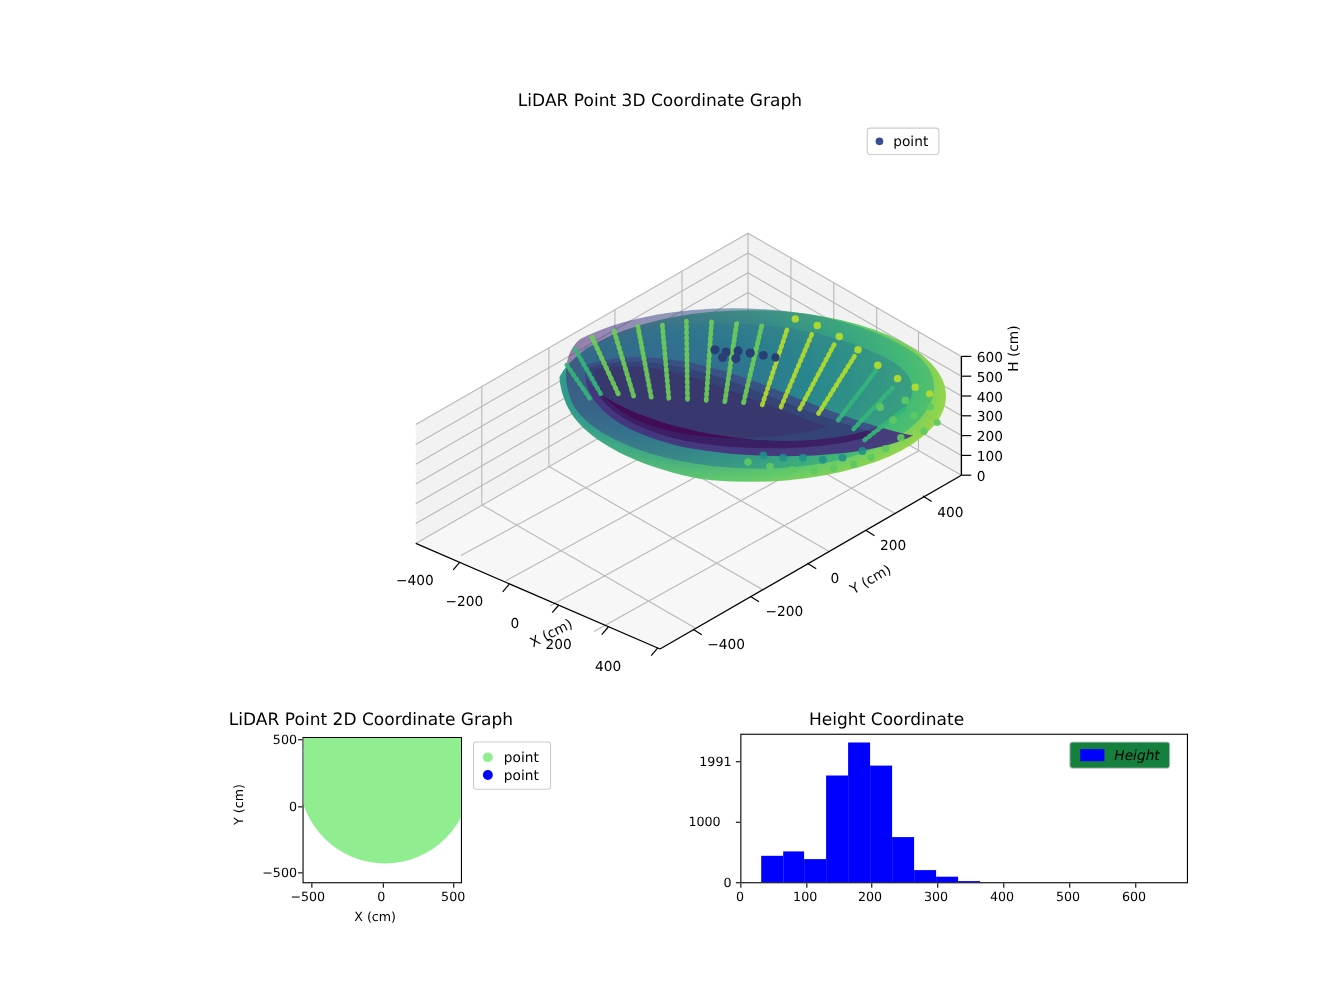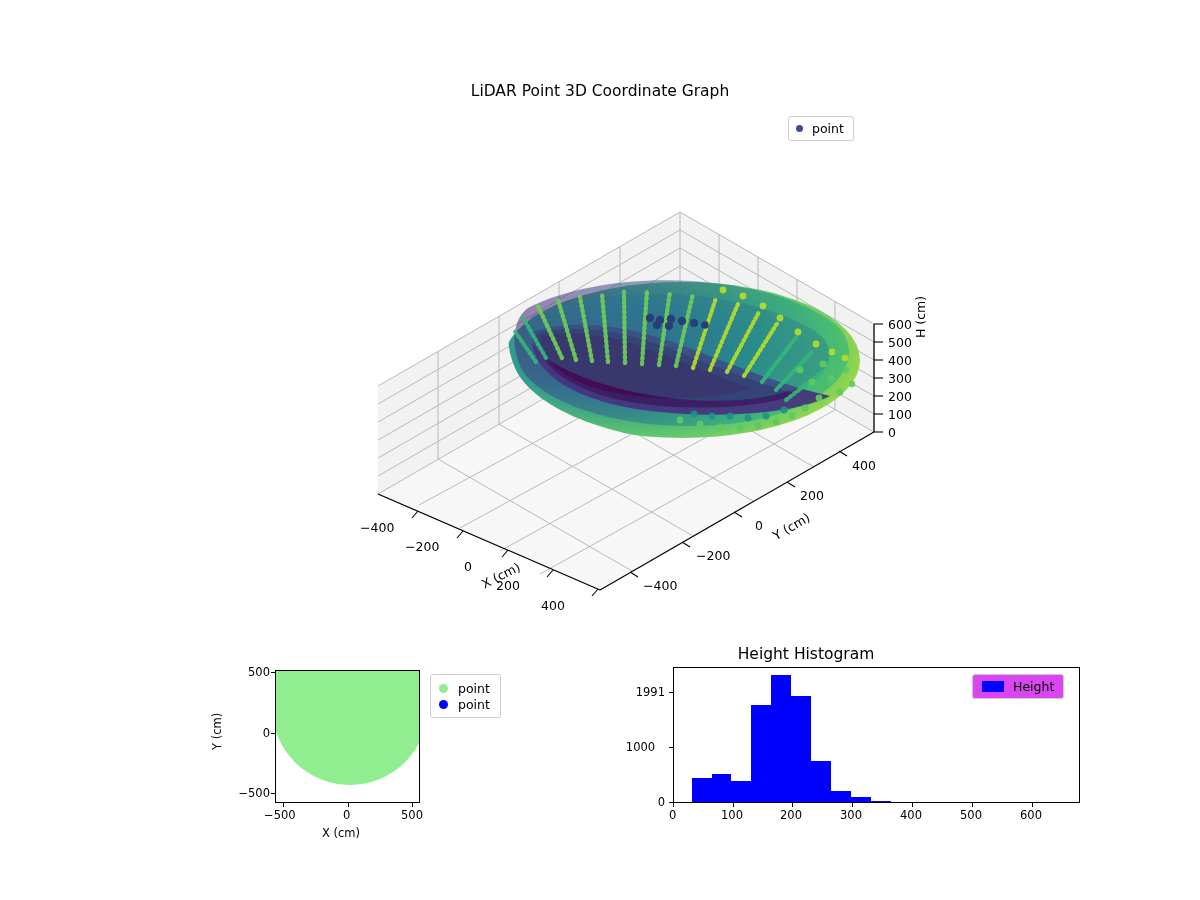--- a/index.html
+++ b/index.html
@@ -76,22 +76,22 @@
   #axhist {
     position: absolute; left: 673px; top: 667px; width: 407px; height: 136px;
     border: 1px solid #000000; background: #ffffff; box-sizing: border-box;
   }
   #hist-bars { position: absolute; left: 0; bottom: 0; width: 100%; height: 100%; }
   .hbar { position: absolute; bottom: 0; background: #0000ff; }
   .tickh { position: absolute; font-size: 11.5px; color: #000; white-space: nowrap; }
 
   .legendhist {
     position: absolute; left: 972px; top: 674px;
-    border: 1px solid #cccccc; border-radius: 3px; background: #d946ef;
-    padding: 4px 9px; display: flex; align-items: center; gap: 9px;
+    border: 1px solid #cccccc; border-radius: 3px; background: #15803d;
+    padding: 4px 9px; display: flex; align-items: center; gap: 9px; font-style: italic;
   }
   .legendhist .patch { width: 22px; height: 11px; background: #0000ff; display:inline-block; }
   .legendhist .lbl { font-size: 12.5px; color: #000; }
 </style>
 </head>
 <body>
 
 <div class="figure">
 
   <div class="title3d">LiDAR Point 3D Coordinate Graph</div>
@@ -318,20 +318,21 @@
     <div class="tick3d" style="left:588px; top:305px;">0</div>
     <div class="tick3d" style="left:588px; top:287px;">100</div>
     <div class="tick3d" style="left:588px; top:269px;">200</div>
     <div class="tick3d" style="left:588px; top:251px;">300</div>
     <div class="tick3d" style="left:588px; top:233px;">400</div>
     <div class="tick3d" style="left:588px; top:215px;">500</div>
     <div class="tick3d" style="left:588px; top:197px;">600</div>
     <div class="axlabel3d" style="left:613px; top:218px; transform: rotate(-90deg); transform-origin: left top;">H (cm)</div>
   </div>
 
+  <div class="subtitle" id="ax2d-title">LiDAR Point 2D Coordinate Graph</div>
 
   <div id="ax2d">
 
     <div class="blob" style="left:-4px; top:-42px; width:156px; height:156px; border-radius:50%;"></div>
     <div class="blob" style="left:-4px; top:-42px; width:156px; height:55px;"></div>
   </div>
 
   <div class="tick2d ticky2d" style="left:228px; top:665px; width:42px;">500</div>
   <div class="tick2d ticky2d" style="left:228px; top:726px; width:42px;">0</div>
   <div class="tick2d ticky2d" style="left:228px; top:786px; width:42px;">−500</div>
@@ -352,21 +353,21 @@
     <div class="row">
       <span class="dot" style="background:#90ee90"></span>
       <span class="lbl">point</span>
     </div>
     <div class="row">
       <span class="dot" style="background:#0000ff"></span>
       <span class="lbl">point</span>
     </div>
   </div>
 
-  <div class="subtitle" id="hist-title">Height Histogram</div>
+  <div class="subtitle" id="hist-title">Height Coordinate</div>
 
   <div id="axhist">
     <div id="hist-bars">
         <div class="hbar" style="left: 17.8676px; width: 19.6544px; height: 24.0653px; background: rgb(0, 0, 255);"></div>
         <div class="hbar" style="left: 37.5221px; width: 19.6544px; height: 27.8939px; background: rgb(0, 0, 255);"></div>
         <div class="hbar" style="left: 57.1765px; width: 20.25px; height: 21.3306px; background: rgb(0, 0, 255);"></div>
         <div class="hbar" style="left: 77.4265px; width: 19.6544px; height: 97.3551px; background: rgb(0, 0, 255);"></div>
         <div class="hbar" style="left: 97.0809px; width: 20.25px; height: 127.437px; background: rgb(0, 0, 255);"></div>
         <div class="hbar" style="left: 117.331px; width: 19.6544px; height: 105.559px; background: rgb(0, 0, 255);"></div>
         <div class="hbar" style="left: 136.985px; width: 20.25px; height: 41.0204px; background: rgb(0, 0, 255);"></div>

